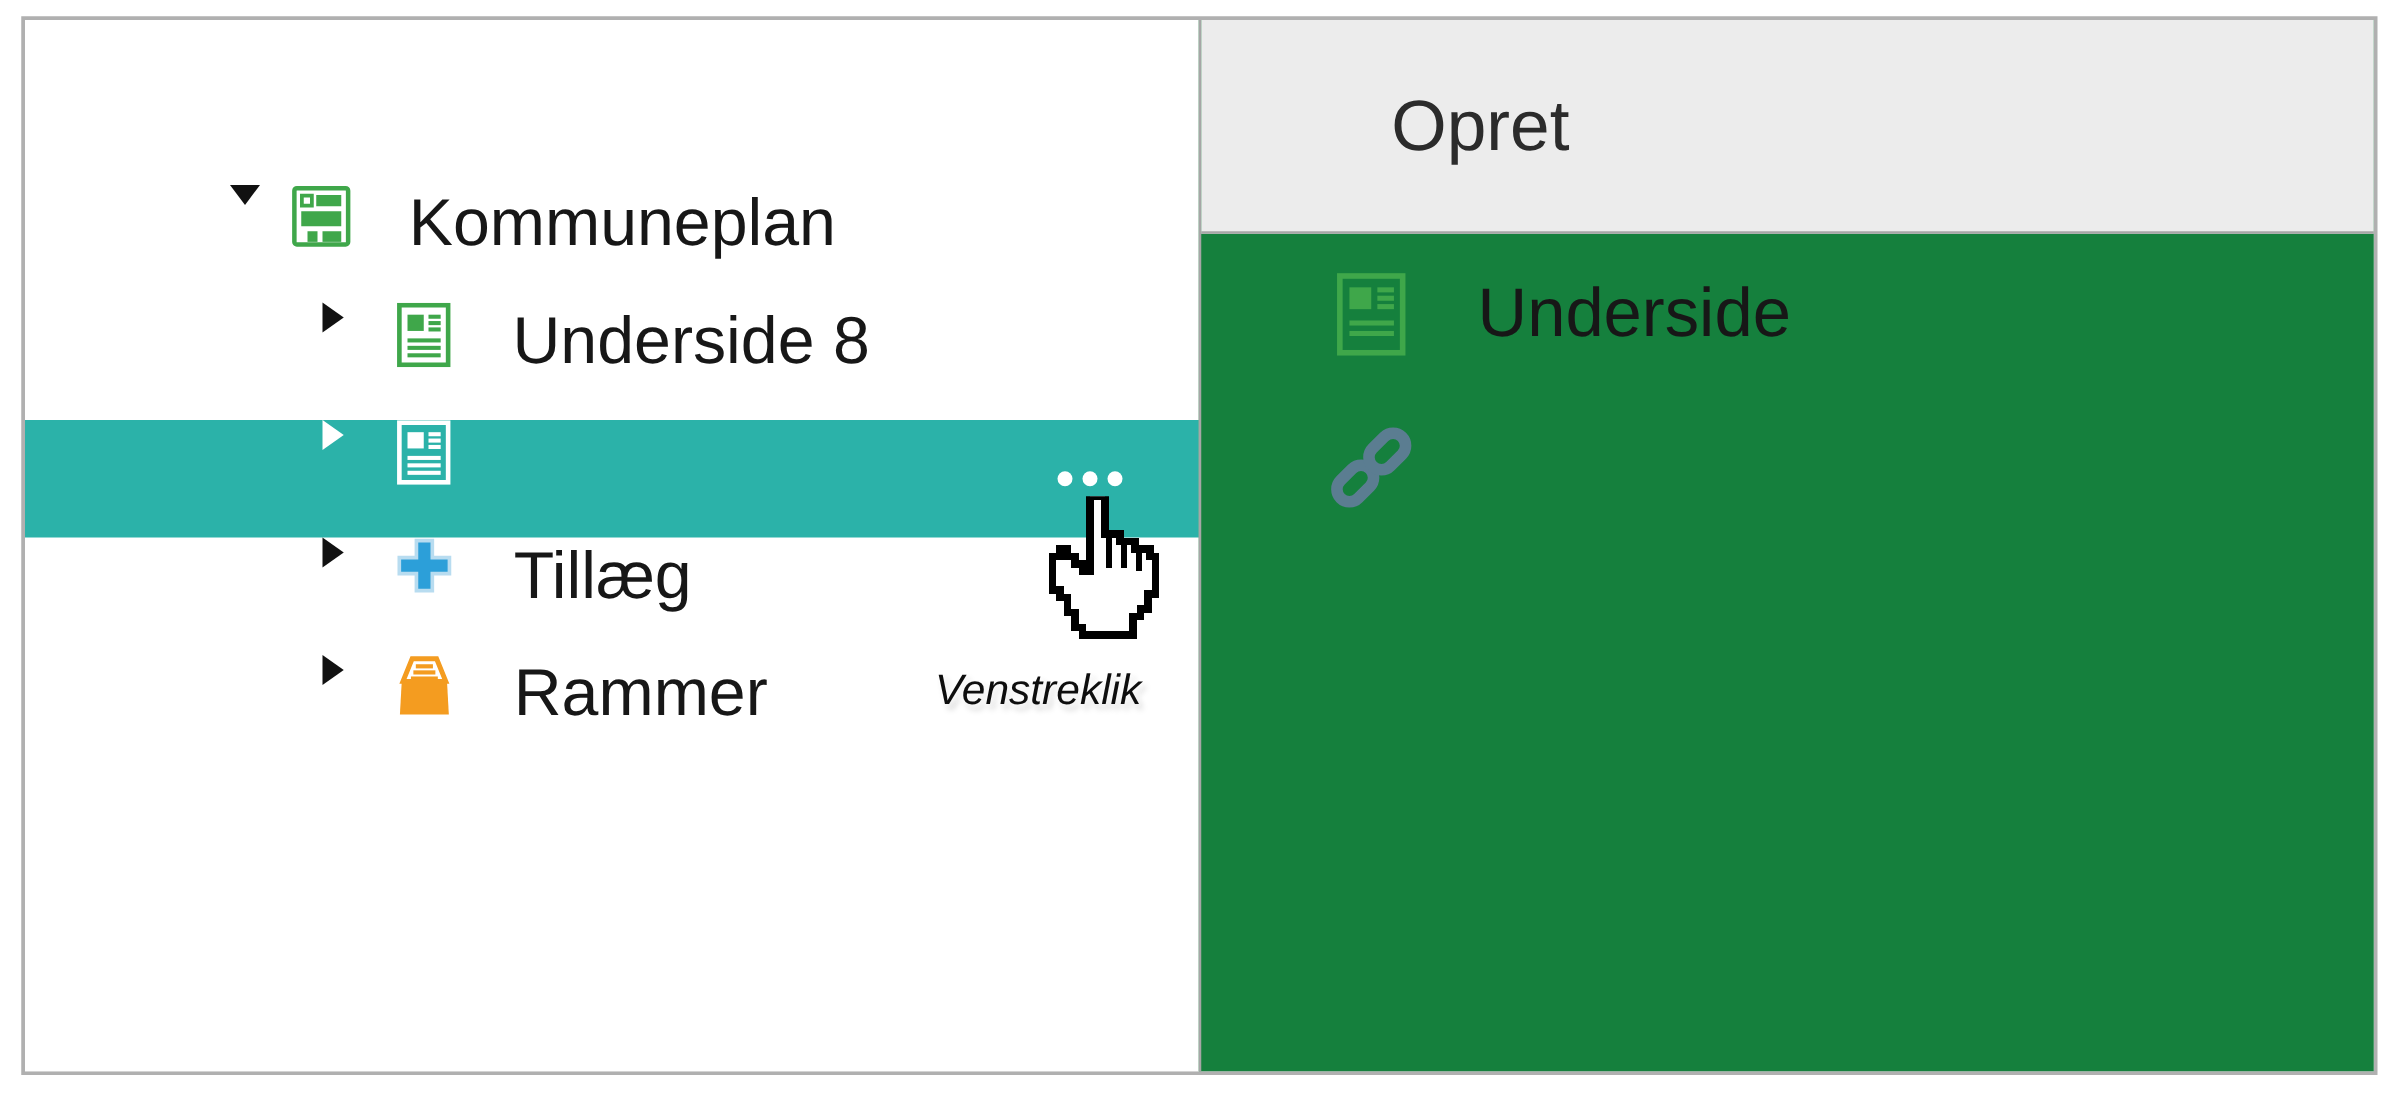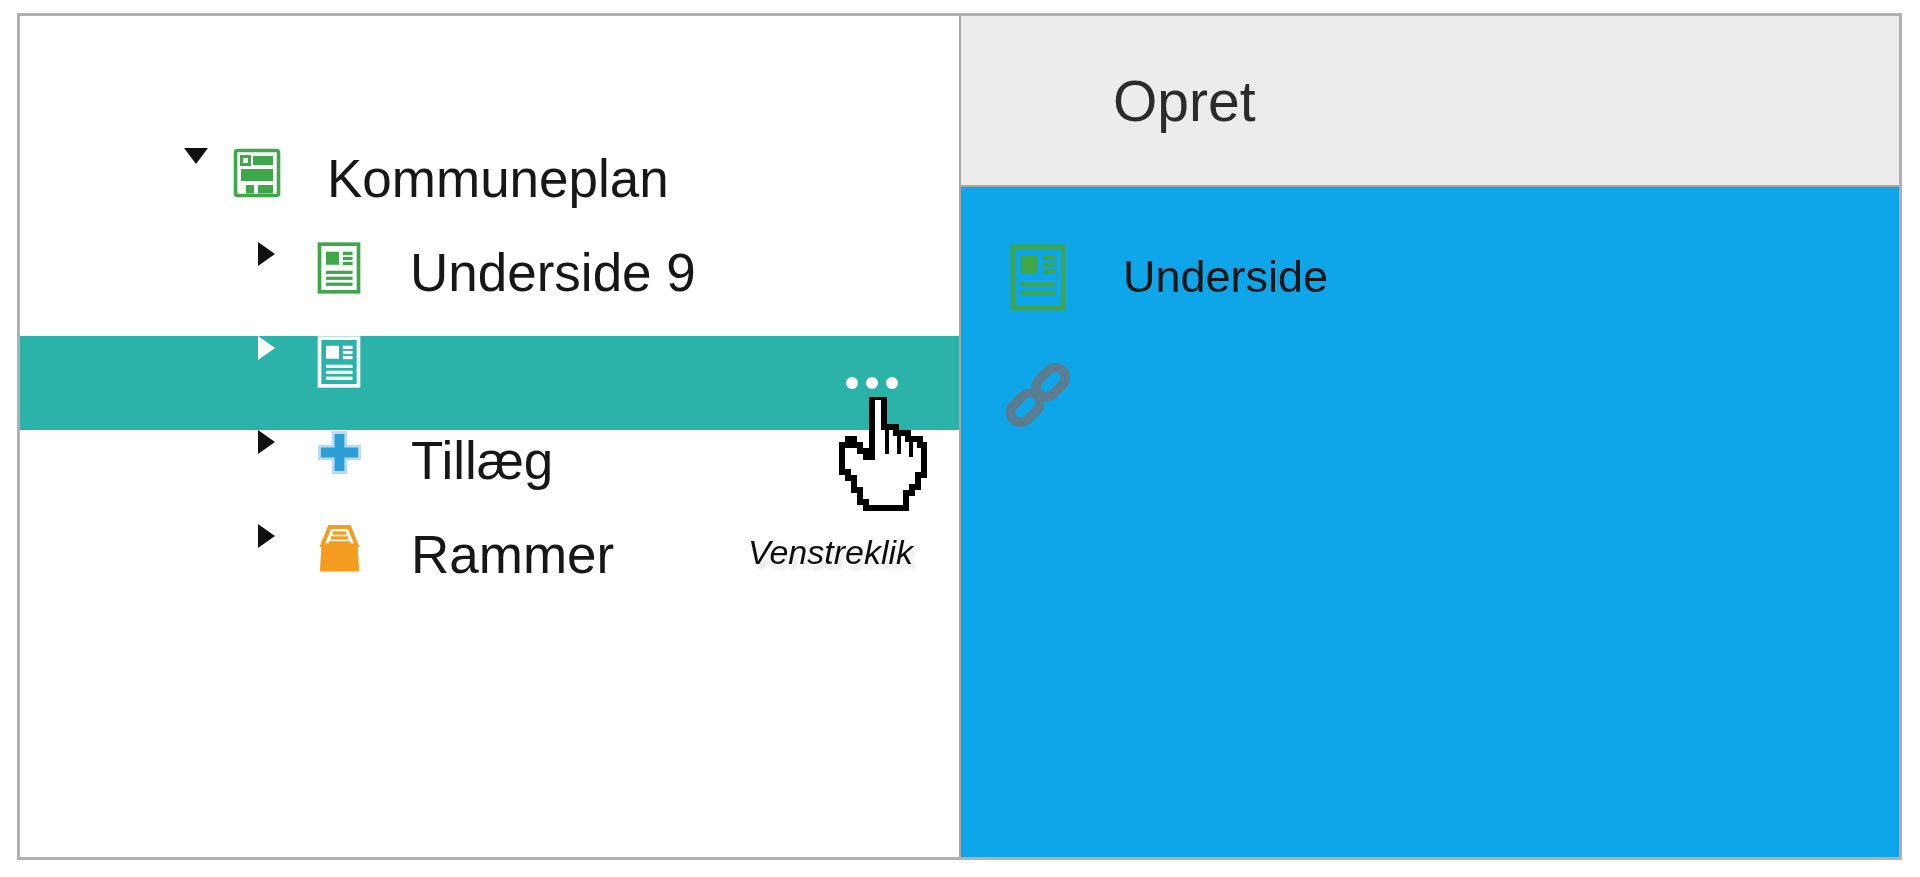--- a/index.html
+++ b/index.html
@@ -61,37 +61,37 @@
     position:absolute; left:826px; top:50%;
     transform:translateY(-50%);
     display:flex; gap:8px;
   }
   .dot{ width:12px; height:12px; border-radius:50%; background:#fff; }
 
   
   .right-panel{
     position:absolute; left:939px; right:0; top:0; bottom:0;
     border-left:2px solid #a6a6a6;
-    background:#0ea5e9;
+    background:#15803d;
   }
   .menu-header{
     height:169px;
     background:#ececec;
     border-bottom:2px solid #a6a6a6;
     display:flex; align-items:center;
     padding-left:152px;
     font-size:57px;
     color:#2b2b2b;
   }
   .menu-body{ padding-top:31px; }
   .menu-item{
     height:118px;
-    display:flex; align-items:center;
-    padding-left:40px;
-    font-size:45px;
+    display:flex; align-items:flex-start;
+    padding-left:99px;
+    font-size:55px;
     color:#171717;
     cursor:default;
   }
   .mi-icon{ width:74px; display:flex; justify-content:center; align-items:center; flex:0 0 auto; }
   .mi-label{ margin-left:48px; }
 
   
   .hand-cursor{
     position:absolute; left:836px; top:397px;
     z-index:6;
@@ -142,21 +142,21 @@
             <rect x="2" y="2" width="36" height="44" fill="none" stroke="currentColor" stroke-width="3.4"></rect>
             <rect x="8" y="9" width="12" height="12" fill="currentColor"></rect>
             <rect x="23.5" y="9" width="9" height="3" fill="currentColor"></rect>
             <rect x="23.5" y="13.7" width="9" height="3" fill="currentColor"></rect>
             <rect x="23.5" y="18.4" width="9" height="3" fill="currentColor"></rect>
             <rect x="8" y="26.5" width="24.5" height="3" fill="currentColor"></rect>
             <rect x="8" y="32" width="24.5" height="3" fill="currentColor"></rect>
             <rect x="8" y="37.5" width="24.5" height="3" fill="currentColor"></rect>
           </svg>
         </span>
-        <span class="tree-label">Underside 9</span>
+        <span class="tree-label">Underside 8</span>
       </div>
 
       <div class="tree-row lvl1 selected">
         <span class="caret-box">
             <span class="caret caret-right"></span>
           </span>
         <span class="tree-icon">
           <svg width="44" height="52" viewBox="0 0 40 48">
             <rect x="2" y="2" width="36" height="44" fill="none" stroke="currentColor" stroke-width="3.4"></rect>
             <rect x="8" y="9" width="12" height="12" fill="currentColor"></rect>

